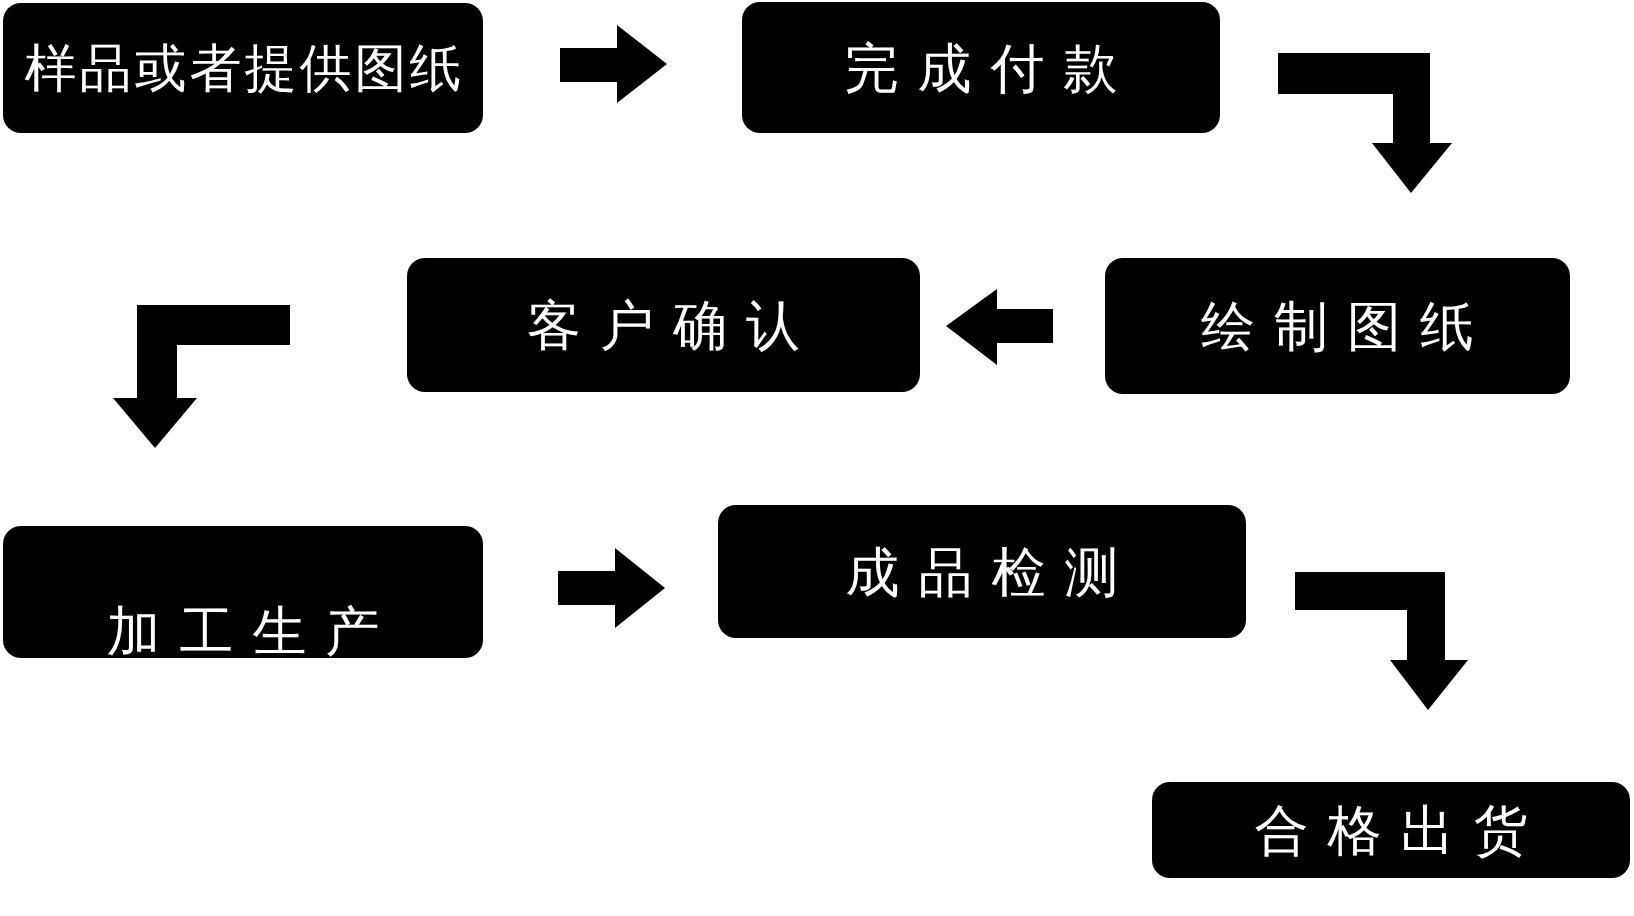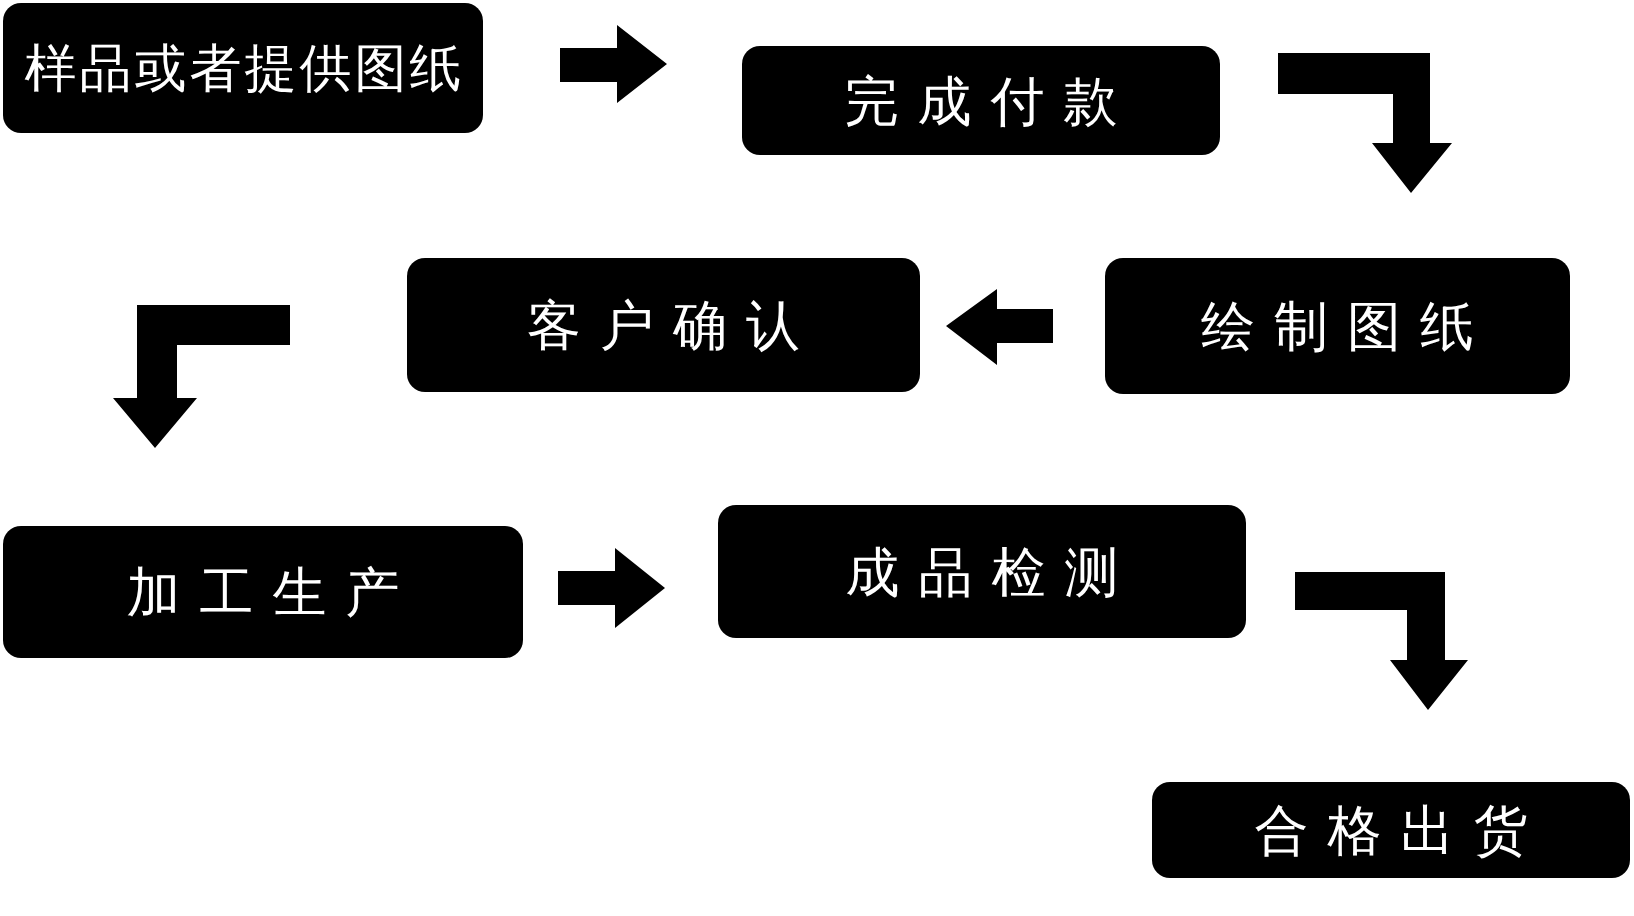--- a/index.html
+++ b/index.html
@@ -40,24 +40,24 @@
     letter-spacing: 19px;
     margin-right: -19px; 
   }
   
   .node .lbl-tight {
     letter-spacing: 3px;
     margin-right: -3px;
     font-size: 52px;
   }
   .n1 { left: 3px;    top: 3px;   width: 480px; height: 130px; }
-  .n2 { left: 742px;  top: 2px;   width: 478px; height: 109px; margin-top: 44px; }
+  .n2 { left: 742px;  top: 2px;   width: 478px; height: 131px; }
   .n3 { left: 1105px; top: 258px; width: 465px; height: 136px; }
   .n4 { left: 407px;  top: 258px; width: 513px; height: 134px; }
-  .n5 { left: 3px;    top: 526px; width: 520px; height: 132px; }
+  .n5 { left: 3px;    top: 526px; width: 480px; height: 132px; align-items: flex-end; }
   .n6 { left: 718px;  top: 505px; width: 528px; height: 133px; }
   .n7 { left: 1152px; top: 782px; width: 478px; height: 96px; }
 </style>
 </head>
 <body>
 
 <div class="canvas">
 
   <svg class="arrow-layer" viewBox="0 0 1634 916" xmlns="http://www.w3.org/2000/svg">
 

